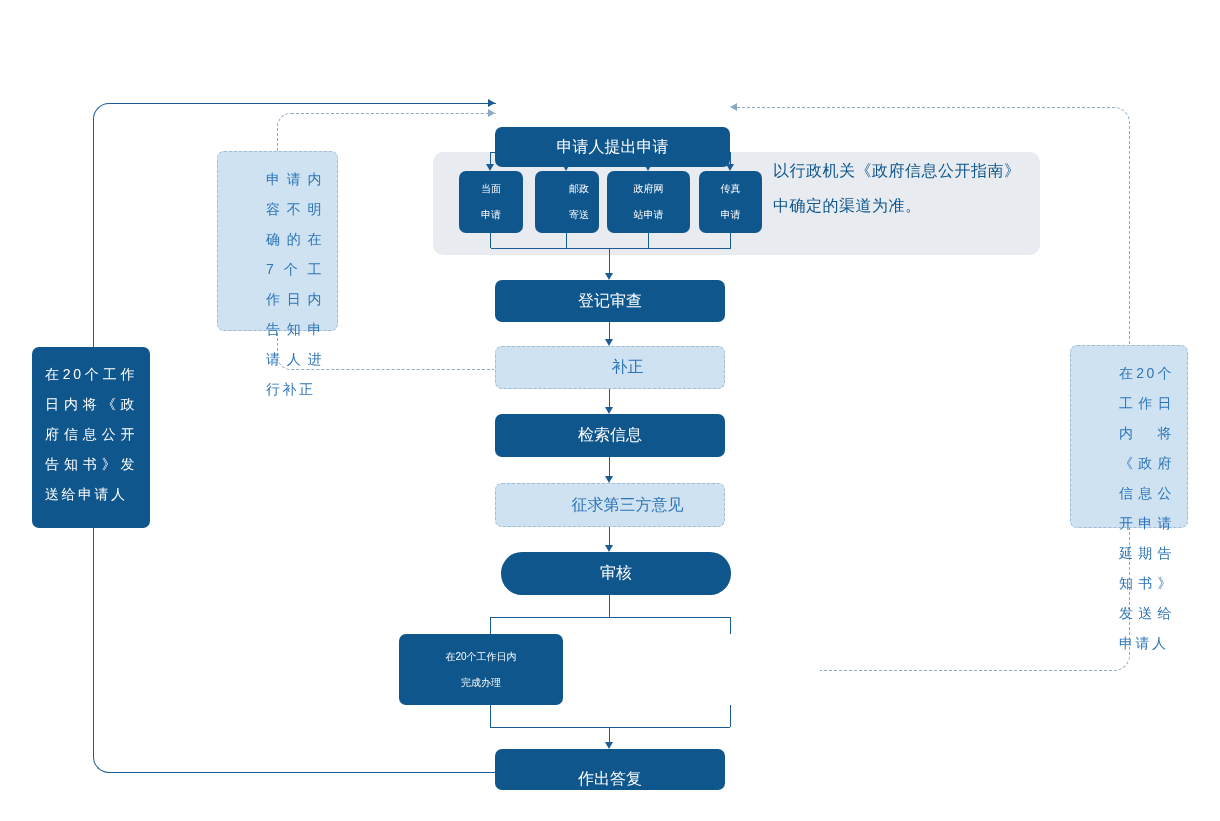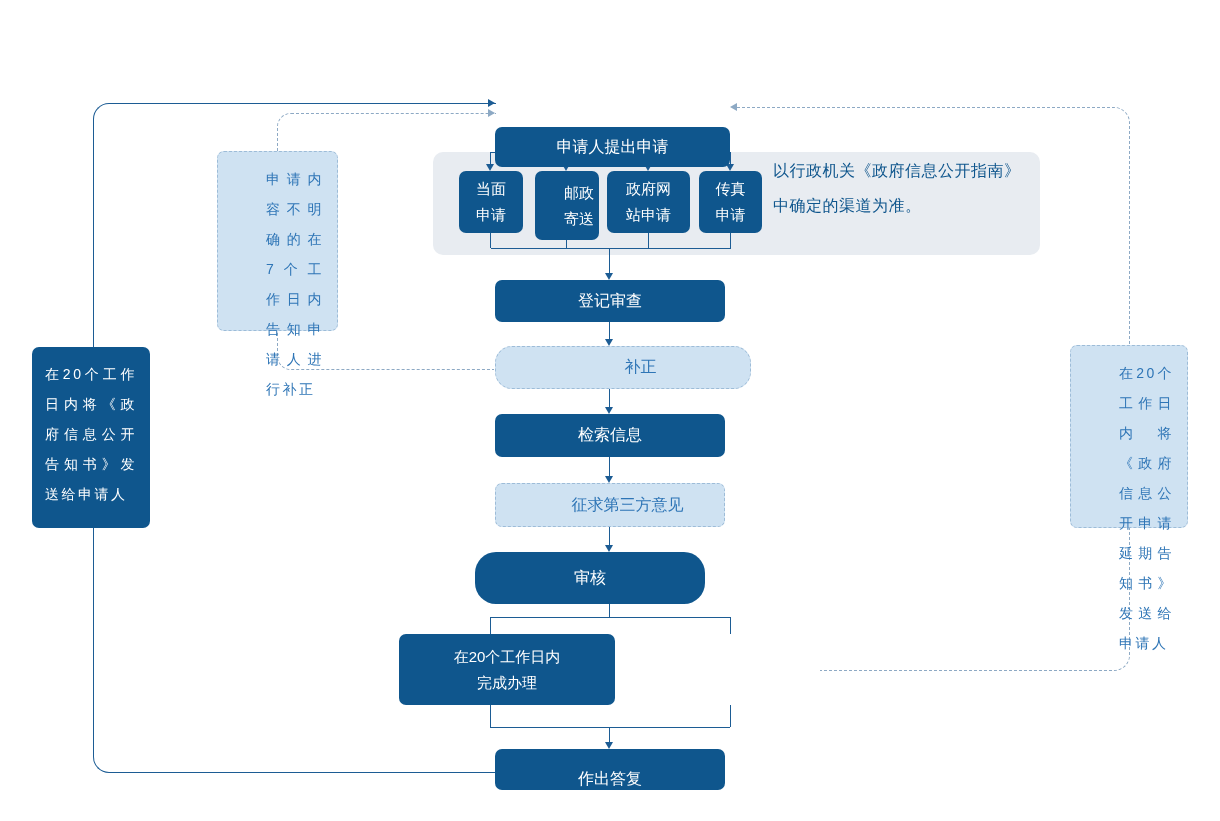--- a/index.html
+++ b/index.html
@@ -6,21 +6,21 @@
   body{font-family:"Liberation Sans","DejaVu Sans",sans-serif;}
   .canvas{position:relative;width:1220px;height:821px;background:#fff;overflow:hidden;}
   .title{position:absolute;left:0;top:26px;width:100%;text-align:center;margin:0;
          font-size:21px;font-weight:bold;color:#1a1a1a;letter-spacing:1px;}
   
   .node{position:absolute;box-sizing:border-box;display:flex;flex-direction:column;
         align-items:center;justify-content:center;text-align:center;border-radius:7px;}
   .dark{background:#0f568d;color:#ffffff;font-size:16px;}
   .light{background:#cfe2f2;border:1.5px dashed #9dbcd8;color:#2e75b6;font-size:16px;padding-left:35px;}
   .band{position:absolute;background:#e8ecf1;border-radius:10px;}
-  .two-line span{display:block;line-height:26px;font-size:15px;text-align:right;}
+  .two-line span{display:block;line-height:26px;font-size:10px;text-align:right;}
   .note-txt{display:block;width:100%;box-sizing:border-box;text-align:justify;
             font-size:14px;line-height:30px;letter-spacing:2.5px;padding:12px 13px 0 13px;
             align-self:flex-start;}
   .chan-note{position:absolute;left:773px;top:153px;width:268px;color:#0f568d;}
   .chan-note span{display:block;font-size:16px;line-height:35px;letter-spacing:.5px;}
   
   .vline{position:absolute;width:0;border-left:1.5px solid #1c5c94;}
   .hline{position:absolute;height:0;border-top:1.5px solid #1c5c94;}
   .loop{position:absolute;border-left:1.5px solid #1c5c94;border-top:1.5px solid #1c5c94;
         border-bottom:1.5px solid #1c5c94;border-radius:16px 0 0 16px;}
@@ -99,55 +99,55 @@
   <div class="ah-l" style="left:730px;top:103px;"></div>
 
   <div class="node dark" style="left:495px;top:88px;width:235px;height:40px;margin-top:39px;">
     <span>申请人提出申请</span>
   </div>
 
   <div class="node dark two-line" style="left:459px;top:171px;width:64px;height:62px;">
     <span>当面</span>
     <span>申请</span>
   </div>
-  <div class="node dark two-line" style="left:535px;top:171px;width:64px;height:69px;padding-left:24px;">
+  <div class="node dark two-line" style="left:535px;top:171px;width:64px;height:62px;padding-left:24px;">
     <span>邮政</span>
     <span>寄送</span>
   </div>
   <div class="node dark two-line" style="left:607px;top:171px;width:83px;height:62px;">
     <span>政府网</span>
     <span>站申请</span>
   </div>
   <div class="node dark two-line" style="left:699px;top:171px;width:63px;height:62px;">
     <span>传真</span>
     <span>申请</span>
   </div>
 
   <div class="chan-note">
     <span>以行政机关《政府信息公开指南》</span>
     <span>中确定的渠道为准。</span>
   </div>
 
   <div class="node dark" style="left:495px;top:280px;width:230px;height:42px;">
     <span>登记审查</span>
   </div>
-  <div class="node light" style="left:495px;top:346px;width:256px;height:43px;border-radius:17px;">
+  <div class="node light" style="left:495px;top:346px;width:230px;height:43px;">
     <span>补正</span>
   </div>
   <div class="node dark" style="left:495px;top:414px;width:230px;height:43px;">
     <span>检索信息</span>
   </div>
   <div class="node light" style="left:495px;top:483px;width:230px;height:44px;">
     <span>征求第三方意见</span>
   </div>
-  <div class="node dark" style="left:475px;top:552px;width:230px;height:52px;border-radius:21px;">
+  <div class="node dark" style="left:501px;top:552px;width:230px;height:43px;border-radius:21px;">
     <span>审核</span>
   </div>
 
-  <div class="node dark two-line" style="left:399px;top:634px;width:216px;height:71px;">
+  <div class="node dark two-line" style="left:399px;top:634px;width:164px;height:71px;">
     <span>在20个工作日内</span>
     <span>完成办理</span>
   </div>
 
   <div class="node dark" style="left:495px;top:749px;width:230px;height:41px;justify-content:flex-end;">
     <span>作出答复</span>
   </div>
 
   <div class="node dark" style="left:32px;top:347px;width:118px;height:181px;justify-content:flex-start;">
     <span class="note-txt">在20个工作日内将《政府信息公开告知书》发送给申请人</span>

